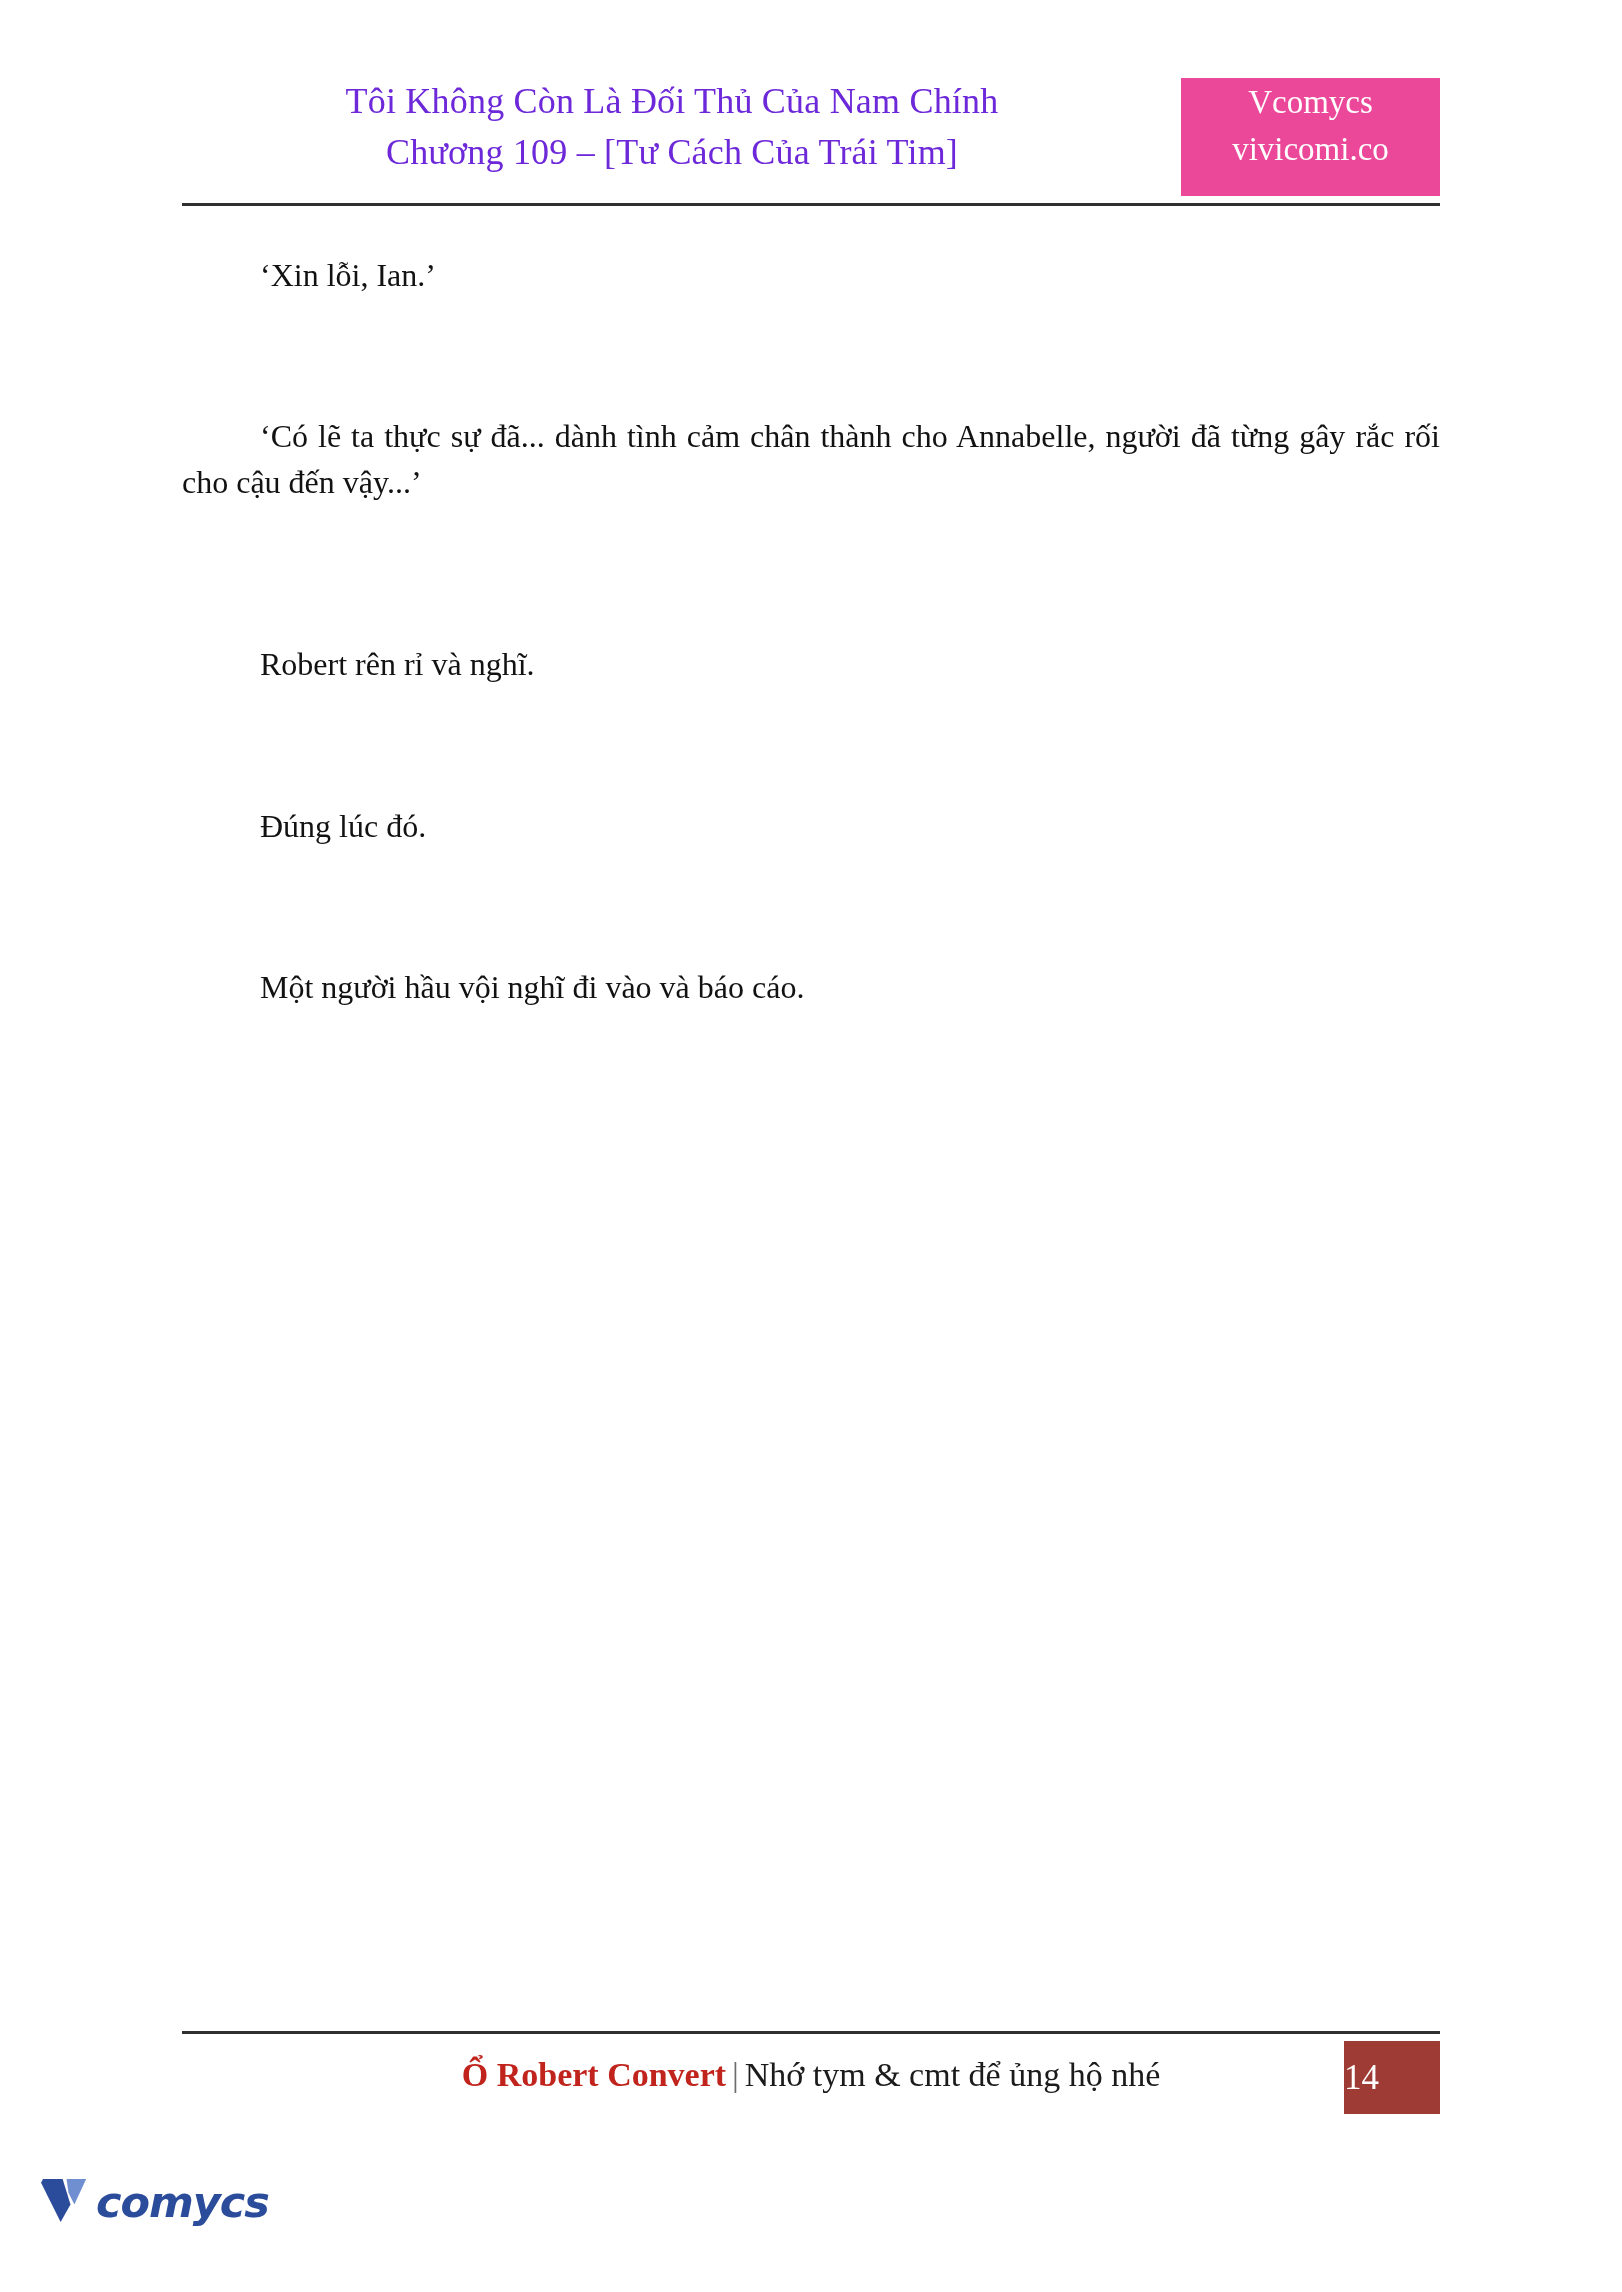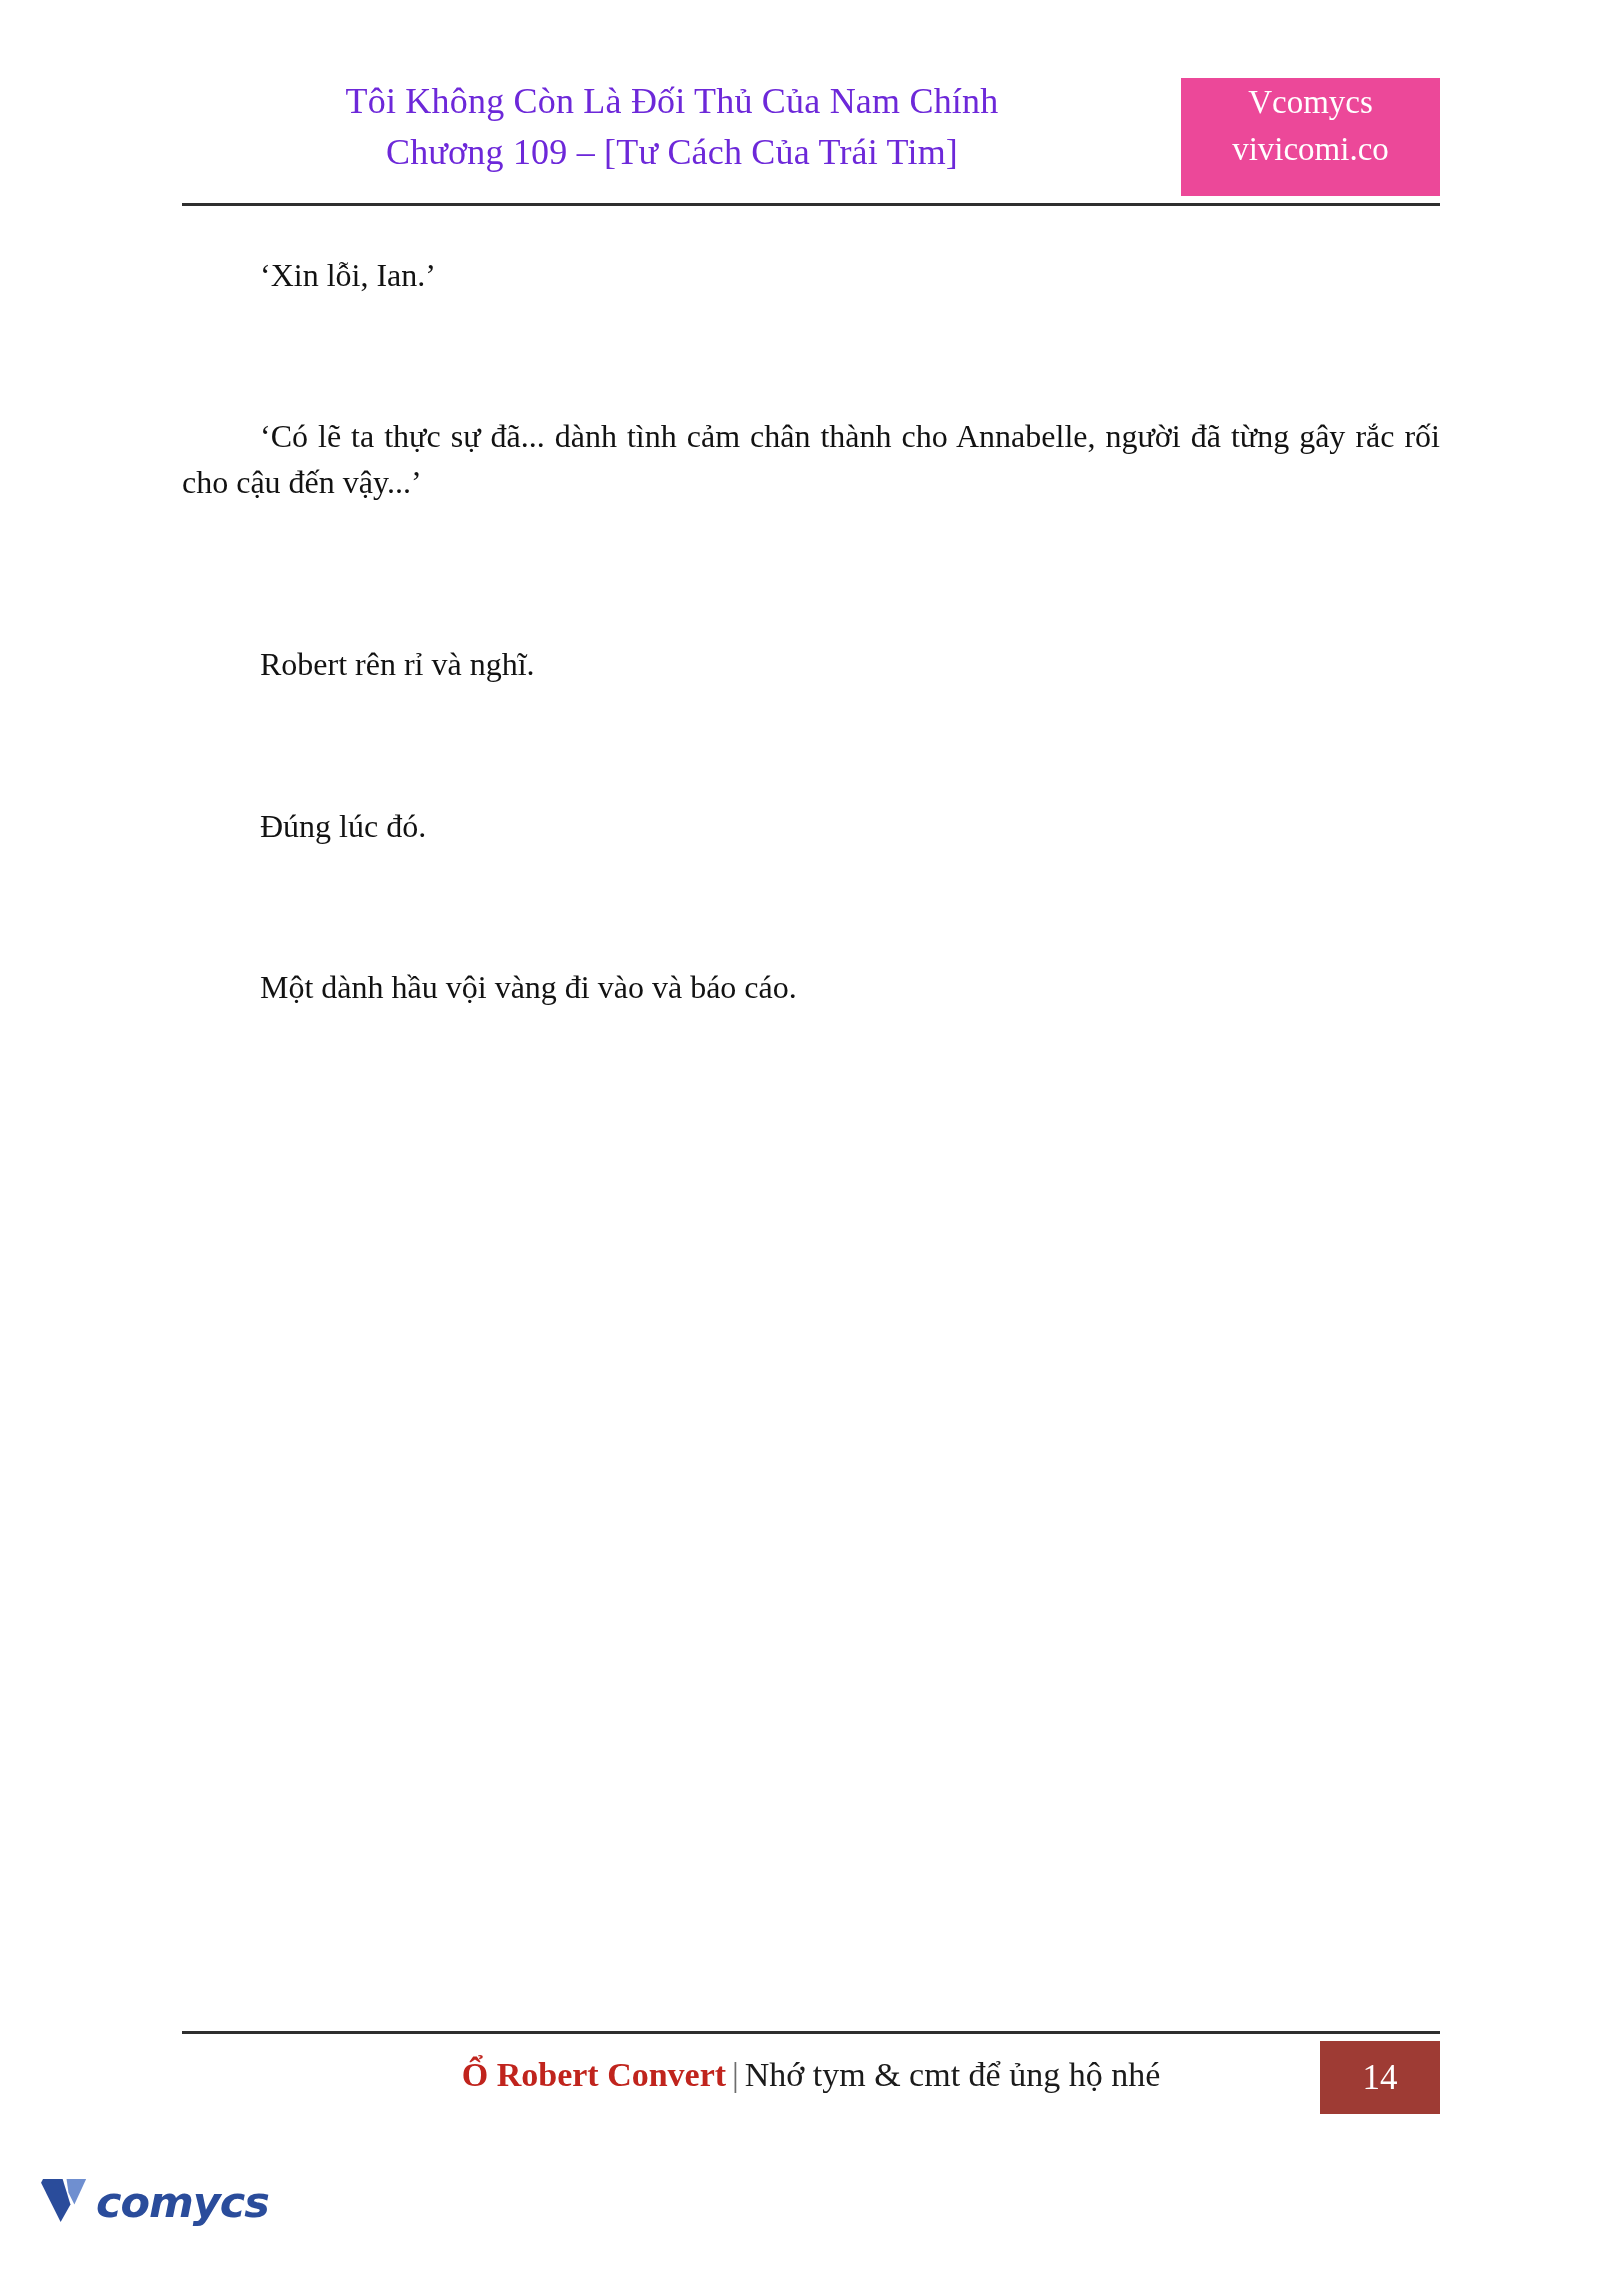--- a/index.html
+++ b/index.html
@@ -126,27 +126,26 @@
     font-weight: bold;
   }
   .footer-sep {
     color: #6d6d6d;
     padding: 0 5.9px;
   }
   .footer-pagebox {
     position: absolute;
     right: 0;
     top: 9.8px;
-    width: 120px;
+    width: 96px;
     height: 73px;
     background: #9e3b34;
     color: #ffffff;
     font-size: 35px;
     line-height: 73px;
-    text-align: center;
   }
 
   
   .watermark {
     position: absolute;
     left: 41px;
     top: 2171px;
     width: 225px;
     height: 76px;
   }
@@ -184,21 +183,21 @@
       <span>vivicomi.co</span>
     </div>
     <div class="header-rule"></div>
   </div>
 
   <div class="content">
     <p class="para gap-lg">‘Xin lỗi, Ian.’</p>
     <p class="para justify gap-xl">‘Có lẽ ta thực sự đã... dành tình cảm chân thành cho Annabelle, người đã từng gây rắc rối cho cậu đến vậy...’</p>
     <p class="para gap-lg">Robert rên rỉ và nghĩ.</p>
     <p class="para gap-lg">Đúng lúc đó.</p>
-    <p class="para last">Một dành hầu vội vàng đi vào và báo cáo.</p>
+    <p class="para last">Một người hầu vội nghĩ đi vào và báo cáo.</p>
   </div>
 
   <div class="footer">
     <div class="footer-rule"></div>
     <div class="footer-text">
       <span class="footer-brand">Ổ Robert Convert</span><span class="footer-sep">|</span><span>Nhớ tym &amp; cmt để ủng hộ nhé</span>
     </div>
     <div class="footer-pagebox">14</div>
   </div>
 

